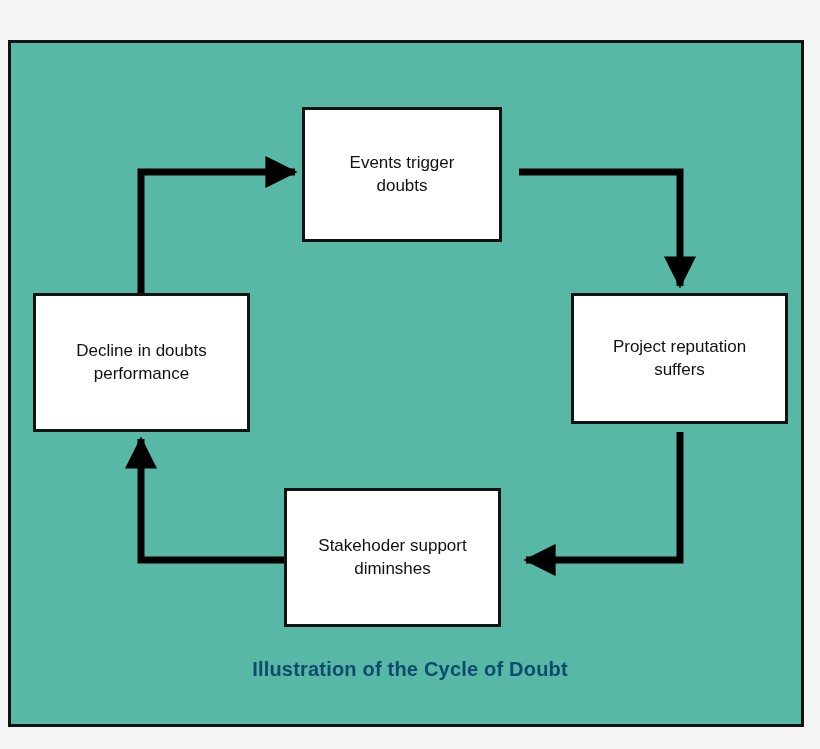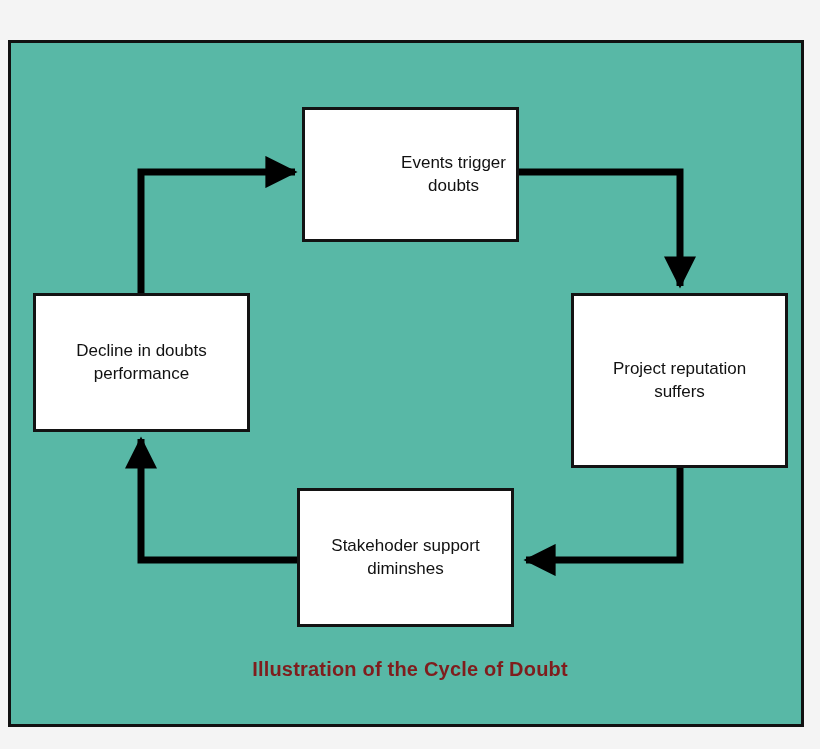--- a/index.html
+++ b/index.html
@@ -46,34 +46,34 @@
     justify-content: center;
     text-align: center;
   }
   .node-label {
     font-size: 17px;
     line-height: 1.35;
     color: #111111;
     padding: 0 10px;
     white-space: pre-line;
   }
-  #node-events     { left: 302px; top: 107px; width: 217px; height: 135px; justify-content: flex-end; }
-  #node-reputation { left: 571px; top: 293px; width: 217px; height: 175px; }
-  #node-stakeholder{ left: 297px; top: 488px; width: 217px; height: 139px; }
+  #node-events     { left: 302px; top: 107px; width: 200px; height: 135px; }
+  #node-reputation { left: 571px; top: 293px; width: 217px; height: 131px; }
+  #node-stakeholder{ left: 284px; top: 488px; width: 217px; height: 139px; }
   #node-decline    { left:  33px; top: 293px; width: 217px; height: 139px; }
 
   #diagram-title {
     position: absolute;
     left: 0;
     top: 658px;
     width: 820px;
     text-align: center;
     font-size: 20px;
     font-weight: bold;
-    color: #7f1d1d;
+    color: #0c4a6e;
     letter-spacing: 0.2px;
   }
 </style>
 </head>
 <body>
 
 <div id="canvas">
 
   <div id="diagram-panel"></div>
 

